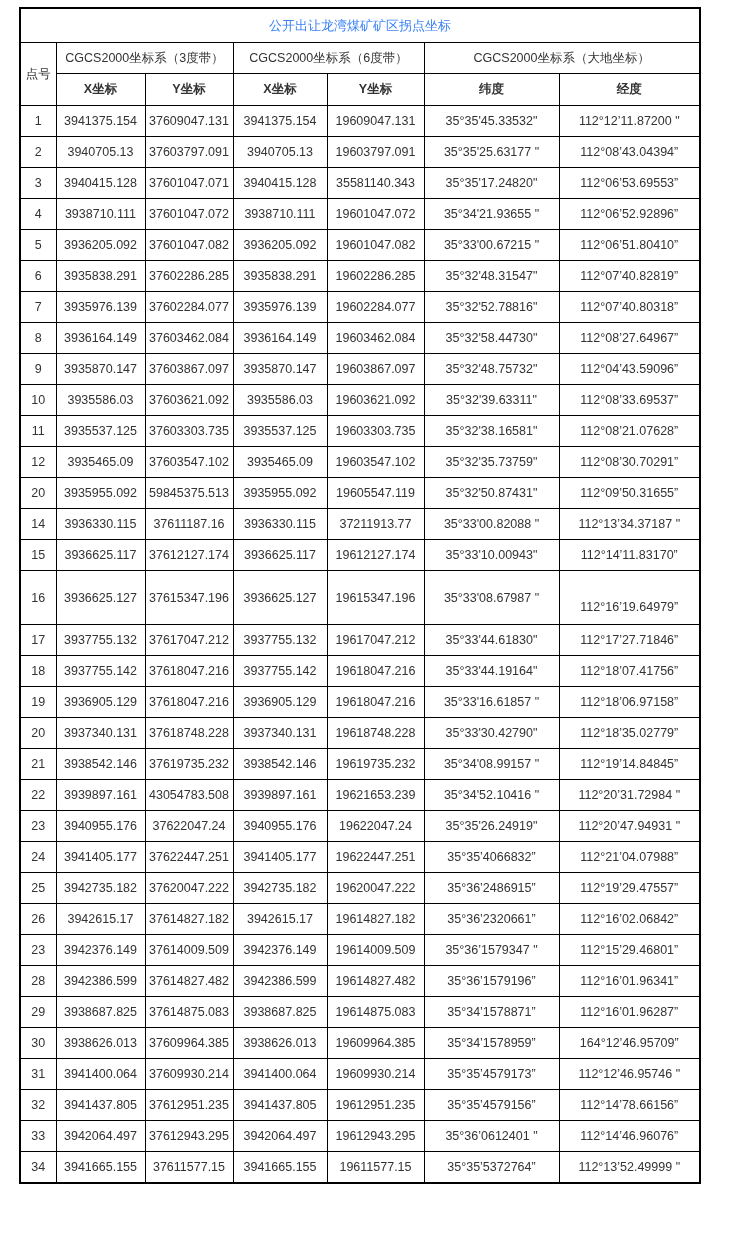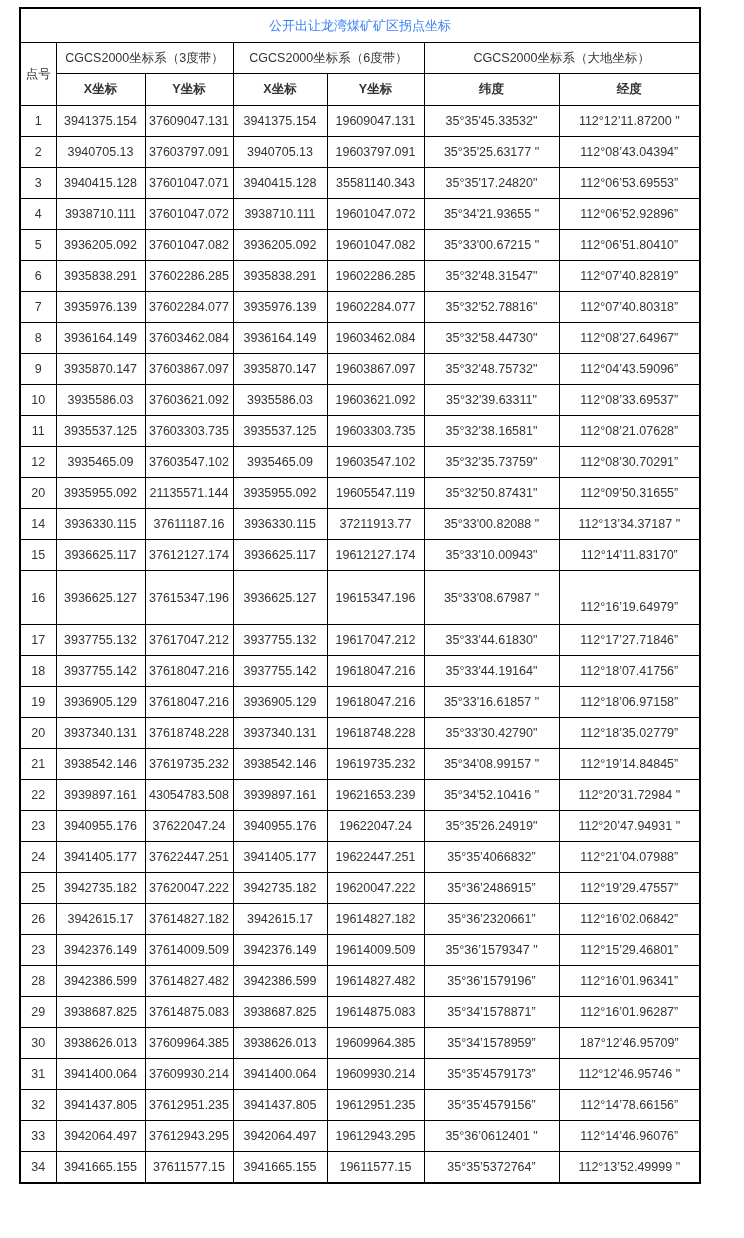--- a/index.html
+++ b/index.html
@@ -193,21 +193,21 @@
           <td>3935465.09</td>
           <td>37603547.102</td>
           <td>3935465.09</td>
           <td>19603547.102</td>
           <td>35°32'35.73759"</td>
           <td>112°08’30.70291”</td>
         </tr>
         <tr>
           <td>20</td>
           <td>3935955.092</td>
-          <td>21135571.144</td>
+          <td>59845375.513</td>
           <td>3935955.092</td>
           <td>19605547.119</td>
           <td>35°32'50.87431"</td>
           <td>112°09’50.31655”</td>
         </tr>
         <tr>
           <td>14</td>
           <td>3936330.115</td>
           <td>37611187.16</td>
           <td>3936330.115</td>
@@ -350,21 +350,21 @@
           <td>35°34’1578871”</td>
           <td>112°16’01.96287”</td>
         </tr>
         <tr>
           <td>30</td>
           <td>3938626.013</td>
           <td>37609964.385</td>
           <td>3938626.013</td>
           <td>19609964.385</td>
           <td>35°34’1578959”</td>
-          <td>187°12’46.95709”</td>
+          <td>164°12’46.95709”</td>
         </tr>
         <tr>
           <td>31</td>
           <td>3941400.064</td>
           <td>37609930.214</td>
           <td>3941400.064</td>
           <td>19609930.214</td>
           <td>35°35’4579173”</td>
           <td>112°12’46.95746 "</td>
         </tr>

